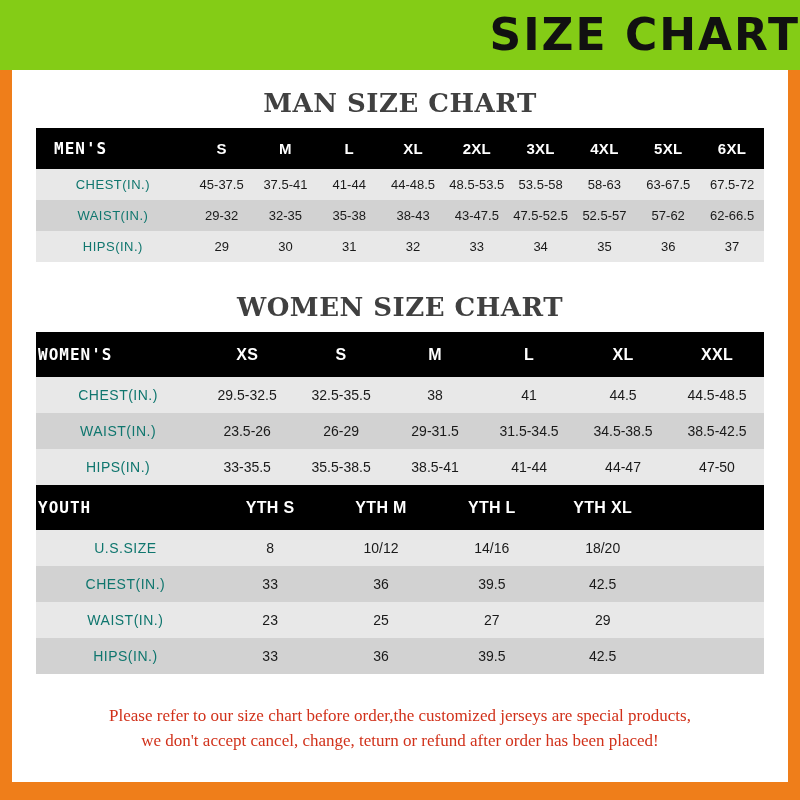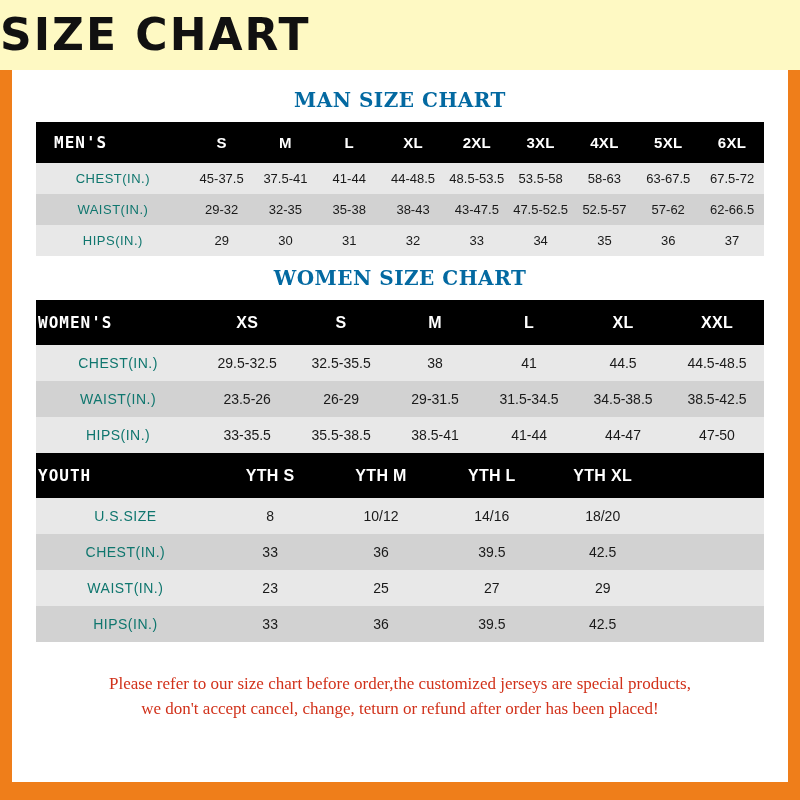--- a/index.html
+++ b/index.html
@@ -16,48 +16,48 @@
   .page {
     position: relative;
     width: 800px;
     height: 800px;
     background: #ffffff;
     box-sizing: border-box;
     border-left: 12px solid #ef7e1a;
     border-right: 12px solid #ef7e1a;
   }
   .header-band {
-    background: #fef9c3;
+    background: #84cc16;
     height: 70px;
     display: flex;
     align-items: center;
-    justify-content: flex-start;
+    justify-content: flex-end;
     margin: 0 -12px;
   }
   .header-title {
     font-family: "DejaVu Sans", sans-serif;
     font-weight: bold;
     font-size: 44px;
     letter-spacing: 2px;
     color: #111111;
     line-height: 1;
   }
   .content {
     padding: 0 24px;
   }
   .section-title {
     text-align: center;
     font-family: "DejaVu Serif", serif;
     font-weight: bold;
-    font-size: 20px;
-    color: #0369a1;
+    font-size: 26px;
+    color: #404040;
     letter-spacing: 0.5px;
   }
   .sec-man .section-title { margin: 18px 0 10px 0; }
-  .sec-women .section-title { margin: 10px 0 10px 0; }
+  .sec-women .section-title { margin: 30px 0 10px 0; }
   .sec-youth .section-title { margin: 24px 0 10px 0; }
 
   table.chart {
     width: 100%;
     border-collapse: collapse;
     table-layout: fixed;
   }
   table.chart th, table.chart td {
     text-align: center;
     font-size: 13px;

